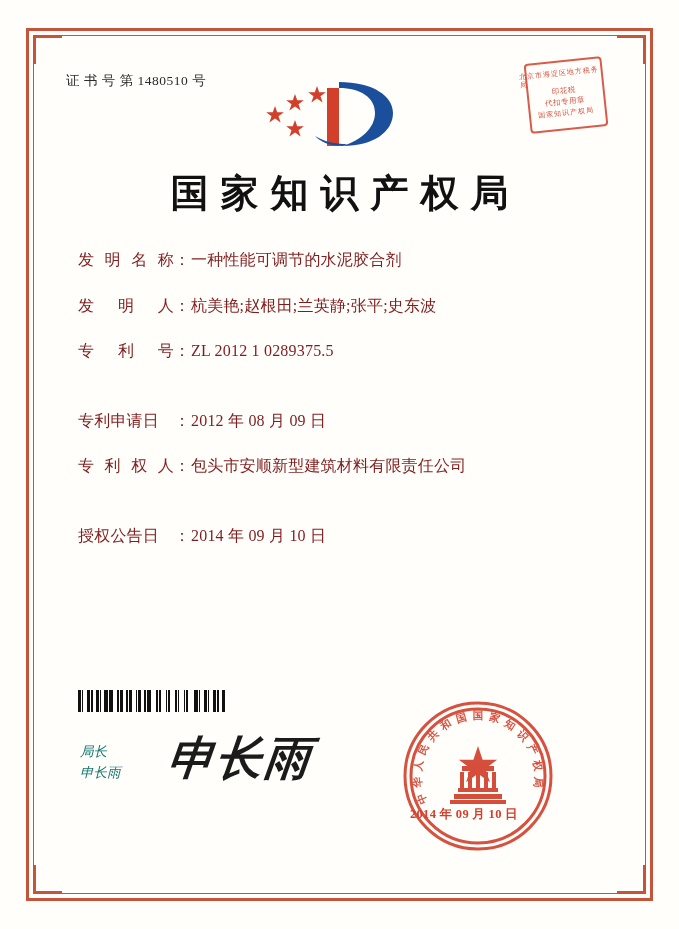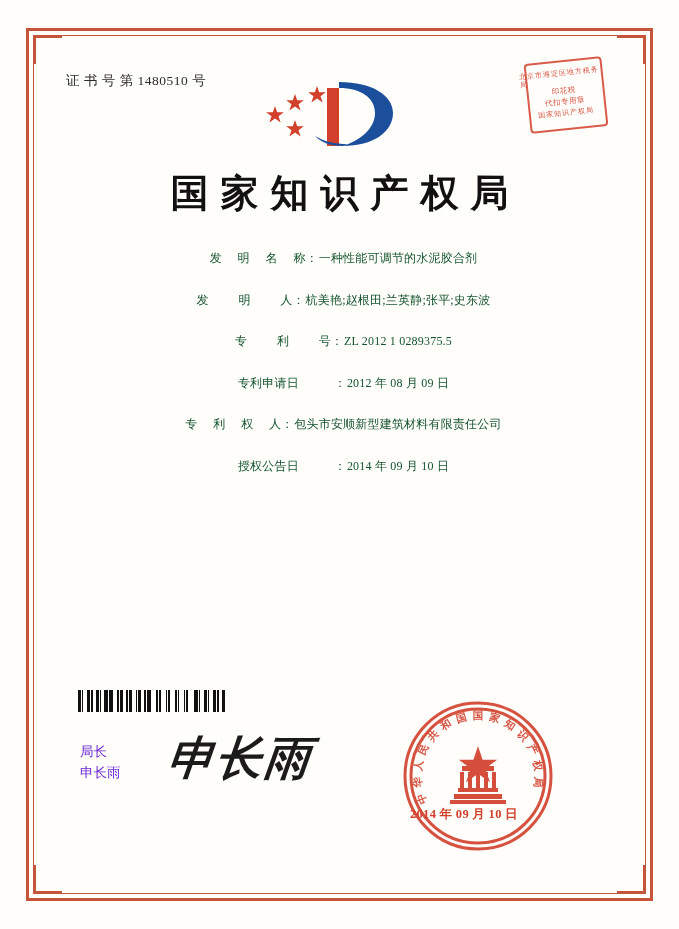--- a/index.html
+++ b/index.html
@@ -131,37 +131,37 @@
   .fields {
     position: absolute;
     left: 78px;
     top: 250px;
     right: 70px;
   }
   .field-row {
     display: flex;
     align-items: baseline;
     margin-bottom: 24.5px;
-    font-size: 12px;
-    color: #14532d;
-    justify-content: center;
+    font-size: 16px;
+    color: #7f1d1d;
   }
   .field-label {
     white-space: nowrap;
     letter-spacing: 0.2px;
   }
   .field-label.spaced {
     display: inline-block;
     width: 96px;
     text-align: justify;
     text-align-last: justify;
   }
   .field-label.tight {
     display: inline-block;
     width: 96px;
+    margin-top: 24px;
   }
   .field-colon { margin: 0 1px 0 0; }
   .field-value {
     letter-spacing: 0.2px;
   }
 
   
   .body-text {
     position: absolute;
     left: 78px;
@@ -194,21 +194,22 @@
     margin-right: 1px;
   }
 
   
   .sign-label {
     position: absolute;
     left: 80px;
     top: 742px;
     font-size: 13.5px;
     line-height: 1.55;
-    color: #6d28d9;
+    color: #0f766e;
+    font-style: italic;
   }
   .signature {
     position: absolute;
     left: 168px;
     top: 728px;
     font-family: "Liberation Serif", serif;
     font-size: 46px;
     font-weight: bold;
     font-style: italic;
     letter-spacing: 2px;

